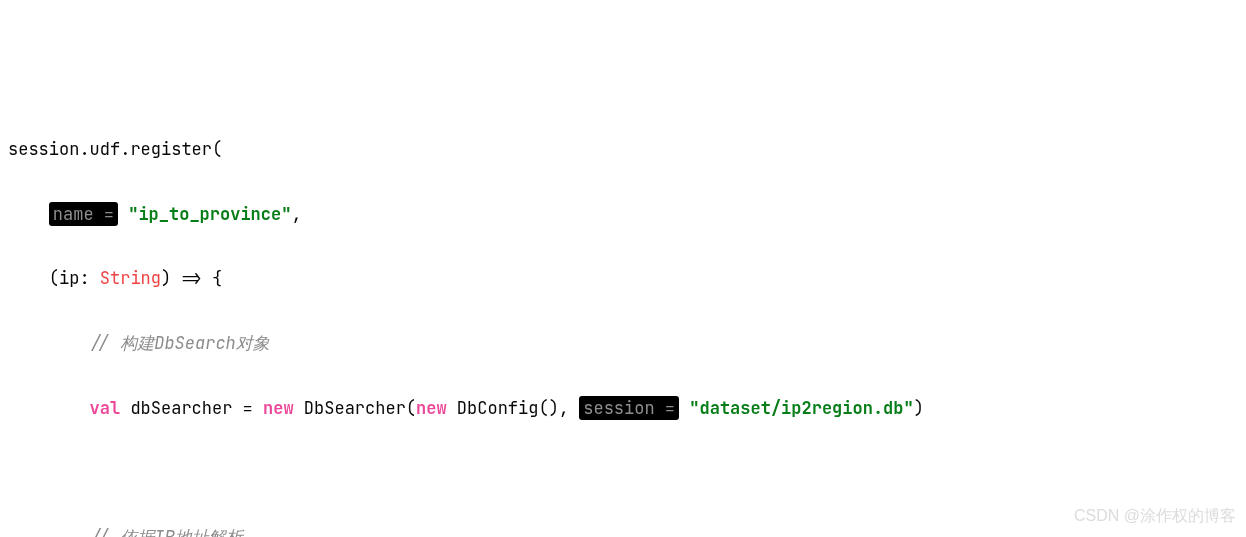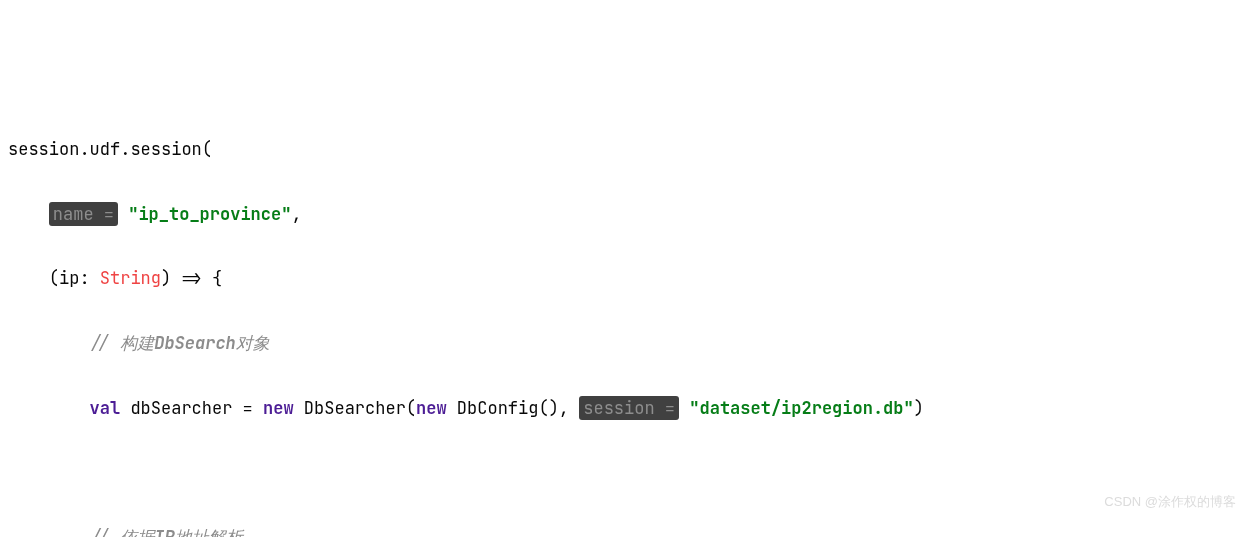--- a/index.html
+++ b/index.html
@@ -11,39 +11,39 @@
     line-height: 1.9;
     color: #080808;
     white-space: pre;
     position: relative;
     width: 1246px;
     height: 537px;
     box-sizing: border-box;
     overflow: hidden;
   }
   .line { display:block; }
-  .kw { color:#4c1d95; font-weight:bold; }
+  .kw { color:#ec4899; font-weight:bold; }
   .str { color:#067d17; font-weight:bold; }
   .comment { color:#8c8c8c; font-style:italic; }
-  .comment .b { font-weight:bold; font-style:italic; }
+  .comment .b { font-weight:normal; font-style:italic; }
   .type { color:#ef4444; }
-  .paramhint { background:#404040; color:#8d8d8d; padding:1px 4px; border-radius:3px; }
+  .paramhint { background:#000000; color:#8d8d8d; padding:1px 4px; border-radius:3px; }
   .watermark {
-    position:absolute; right:10px; bottom:22px;
-    color:#dcdcdc; font-size:13px; font-family:sans-serif;
+    position:absolute; right:10px; bottom:6px;
+    color:#dcdcdc; font-size:16px; font-family:sans-serif;
     white-space:nowrap;
     margin-left:36px;
   }
 </style>
 </head>
 <body>
 
 
 
-<span class="line"><span>session.udf.session(</span></span>
+<span class="line"><span>session.udf.register(</span></span>
 <span class="line">    <span class="paramhint">name =</span> <span class="str">"ip_to_province"</span><span>,</span></span>
 <span class="line">    <span>(ip: </span><span class="type">String</span><span>) =&gt; {</span></span>
 <span class="line">        <span class="comment"><span>// </span><span>构建</span><span class="b">DbSearch</span><span>对象</span></span></span>
 <span class="line">        <span class="kw">val</span><span> dbSearcher = </span><span class="kw">new</span><span> DbSearcher(</span><span class="kw">new</span><span> DbConfig(), </span><span class="paramhint">session =</span> <span class="str">"dataset/ip2region.db"</span><span>)</span></span>
 <span class="line"> </span>
 <span class="line">        <span class="comment"><span>// </span><span>依据</span><span class="b">IP</span><span>地址解析</span></span></span>
 
 
 
 

